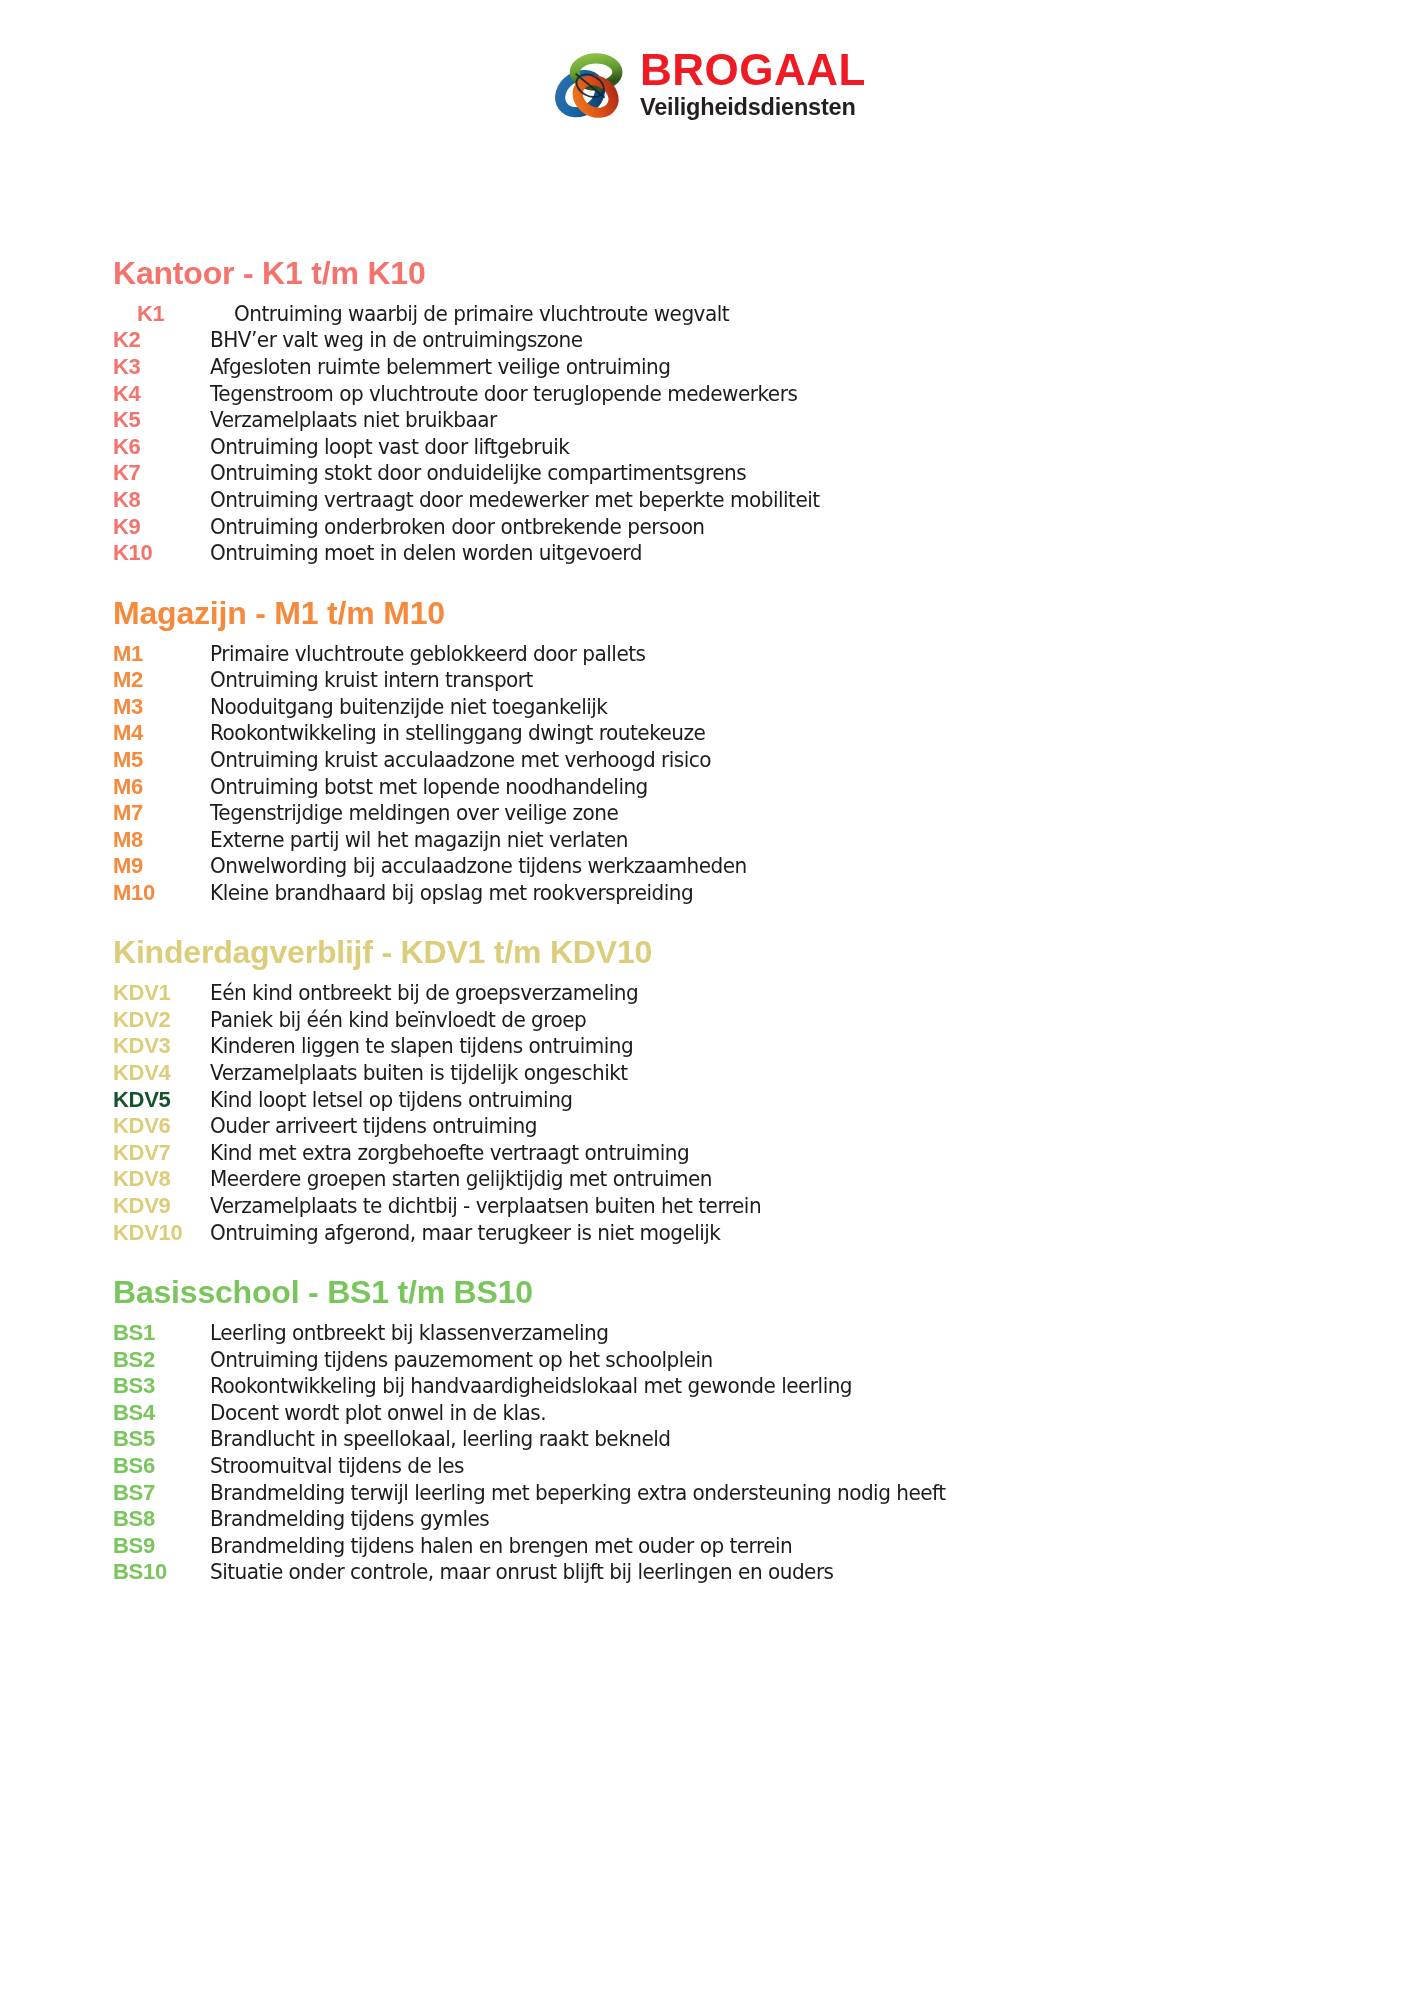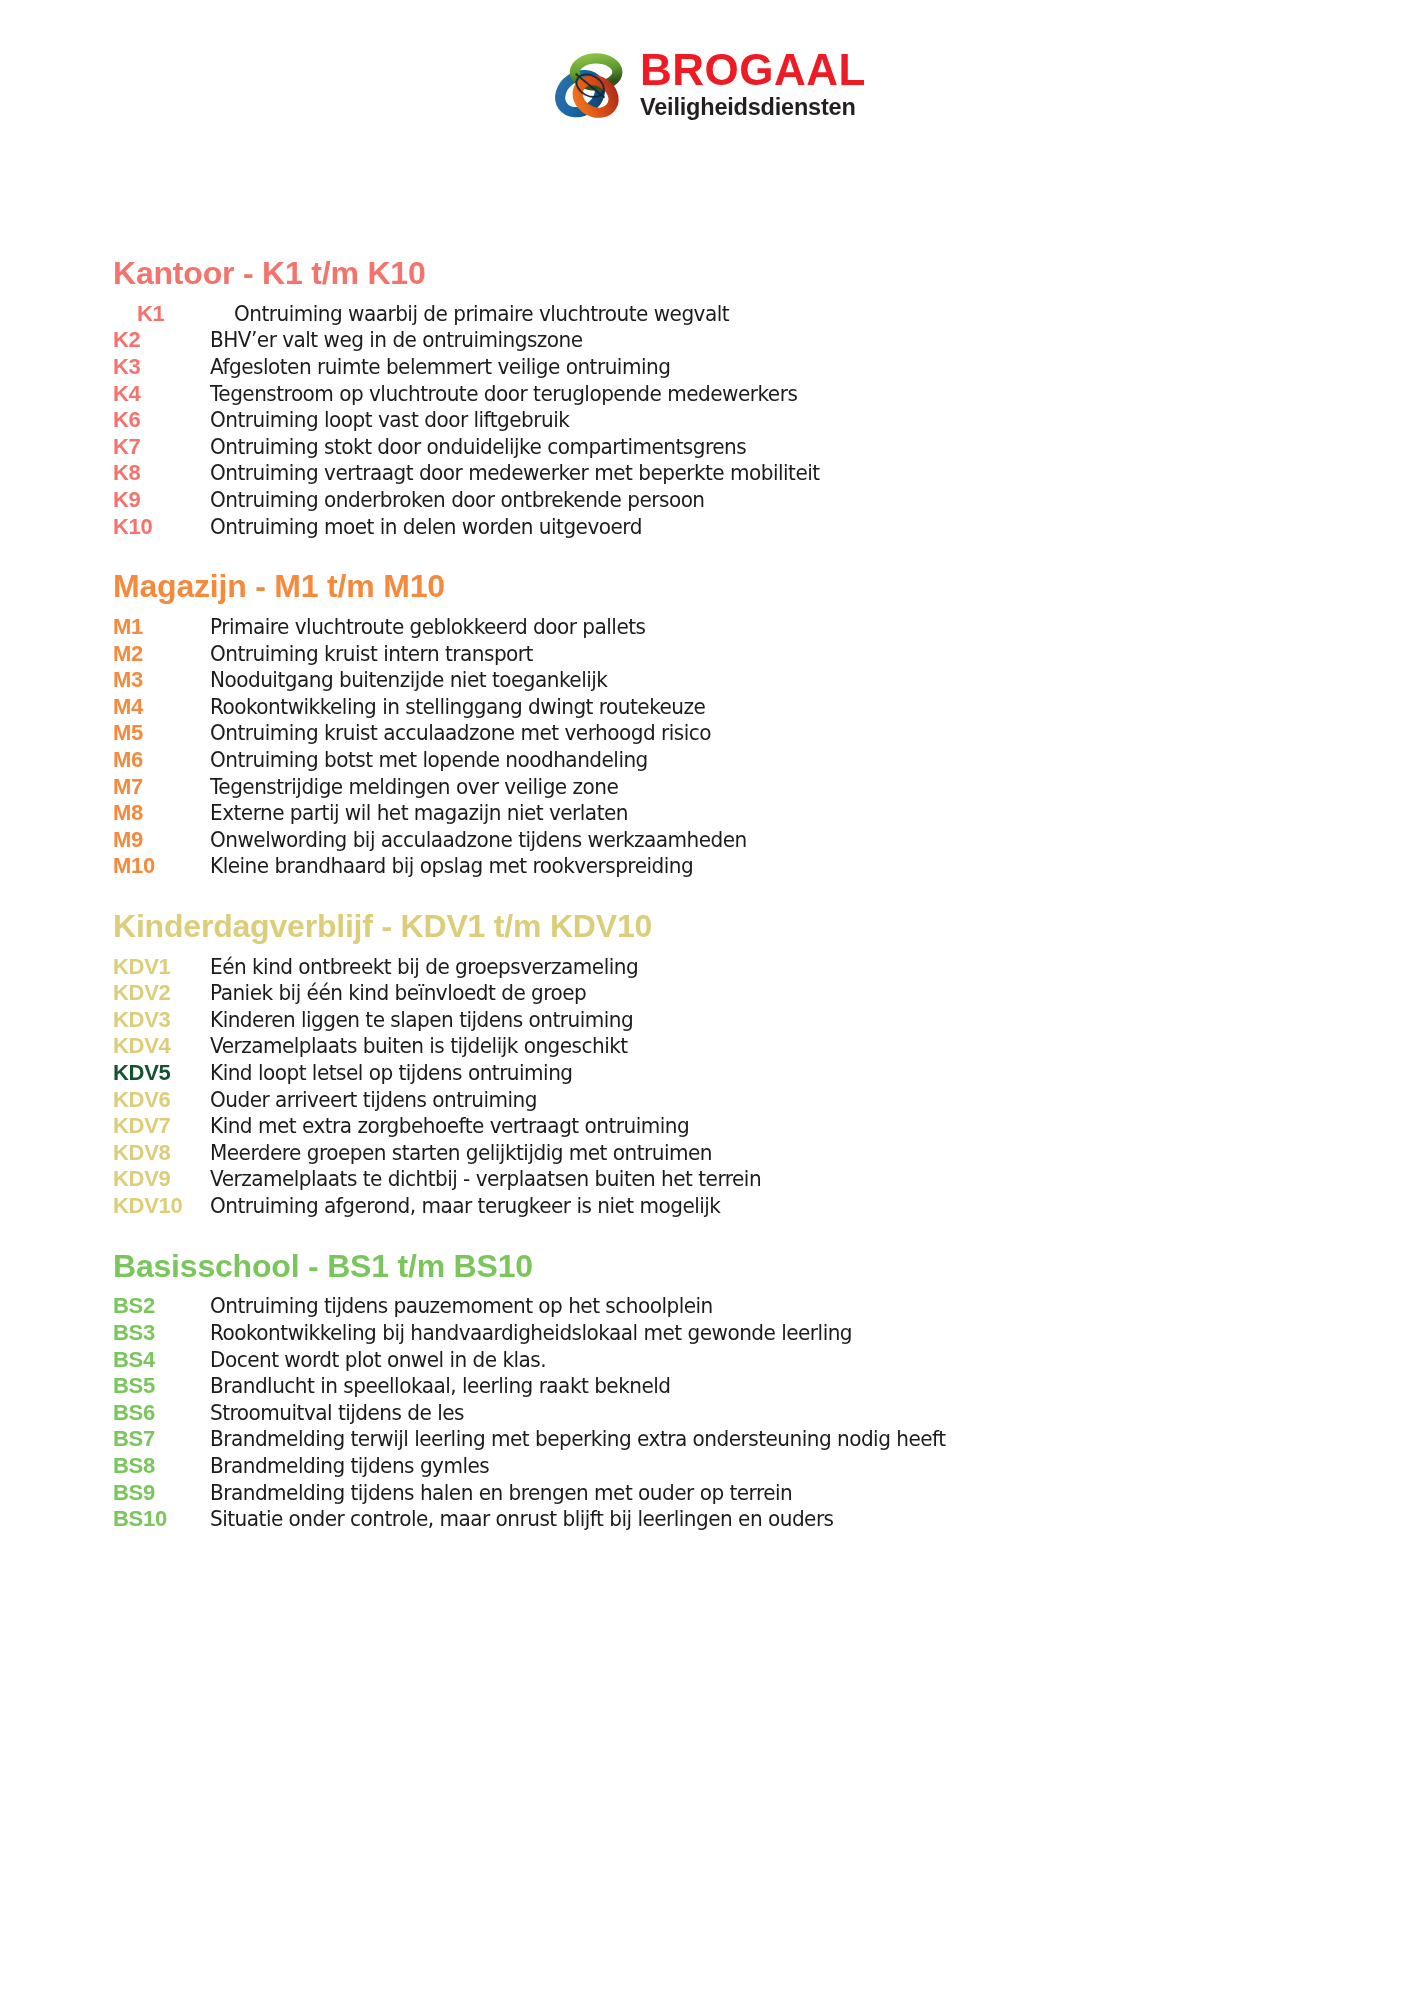--- a/index.html
+++ b/index.html
@@ -204,20 +204,24 @@
           </div>
           <div class="row">
             <span class="row-code" style="color: rgb(244, 115, 108);">K3</span>
             <span class="row-text">Afgesloten ruimte belemmert veilige ontruiming</span>
           </div>
           <div class="row">
             <span class="row-code" style="color: rgb(244, 115, 108);">K4</span>
             <span class="row-text">Tegenstroom op vluchtroute door teruglopende medewerkers</span>
           </div>
           <div class="row">
+            <span class="row-code" style="color: rgb(244, 115, 108);">K5</span>
+            <span class="row-text">Verzamelplaats niet bruikbaar</span>
+          </div>
+          <div class="row">
             <span class="row-code" style="color: rgb(244, 115, 108);">K6</span>
             <span class="row-text">Ontruiming loopt vast door liftgebruik</span>
           </div>
           <div class="row">
             <span class="row-code" style="color: rgb(244, 115, 108);">K7</span>
             <span class="row-text">Ontruiming stokt door onduidelijke compartimentsgrens</span>
           </div>
           <div class="row">
             <span class="row-code" style="color: rgb(244, 115, 108);">K8</span>
             <span class="row-text">Ontruiming vertraagt door medewerker met beperkte mobiliteit</span>
@@ -319,20 +323,24 @@
           <div class="row">
             <span class="row-code" style="color: rgb(220, 205, 122);">KDV10</span>
             <span class="row-text">Ontruiming afgerond, maar terugkeer is niet mogelijk</span>
           </div>
         </div>
       </div>
       <div class="section">
         <div class="section-heading" style="color: rgb(122, 198, 92);">Basisschool - BS1 t/m BS10</div>
         <div class="rows">
           <div class="row">
+            <span class="row-code" style="color: rgb(122, 198, 92);">BS1</span>
+            <span class="row-text">Leerling ontbreekt bij klassenverzameling</span>
+          </div>
+          <div class="row">
             <span class="row-code" style="color: rgb(122, 198, 92);">BS2</span>
             <span class="row-text">Ontruiming tijdens pauzemoment op het schoolplein</span>
           </div>
           <div class="row">
             <span class="row-code" style="color: rgb(122, 198, 92);">BS3</span>
             <span class="row-text">Rookontwikkeling bij handvaardigheidslokaal met gewonde leerling</span>
           </div>
           <div class="row">
             <span class="row-code" style="color: rgb(122, 198, 92);">BS4</span>
             <span class="row-text">Docent wordt plot onwel in de klas.</span>

